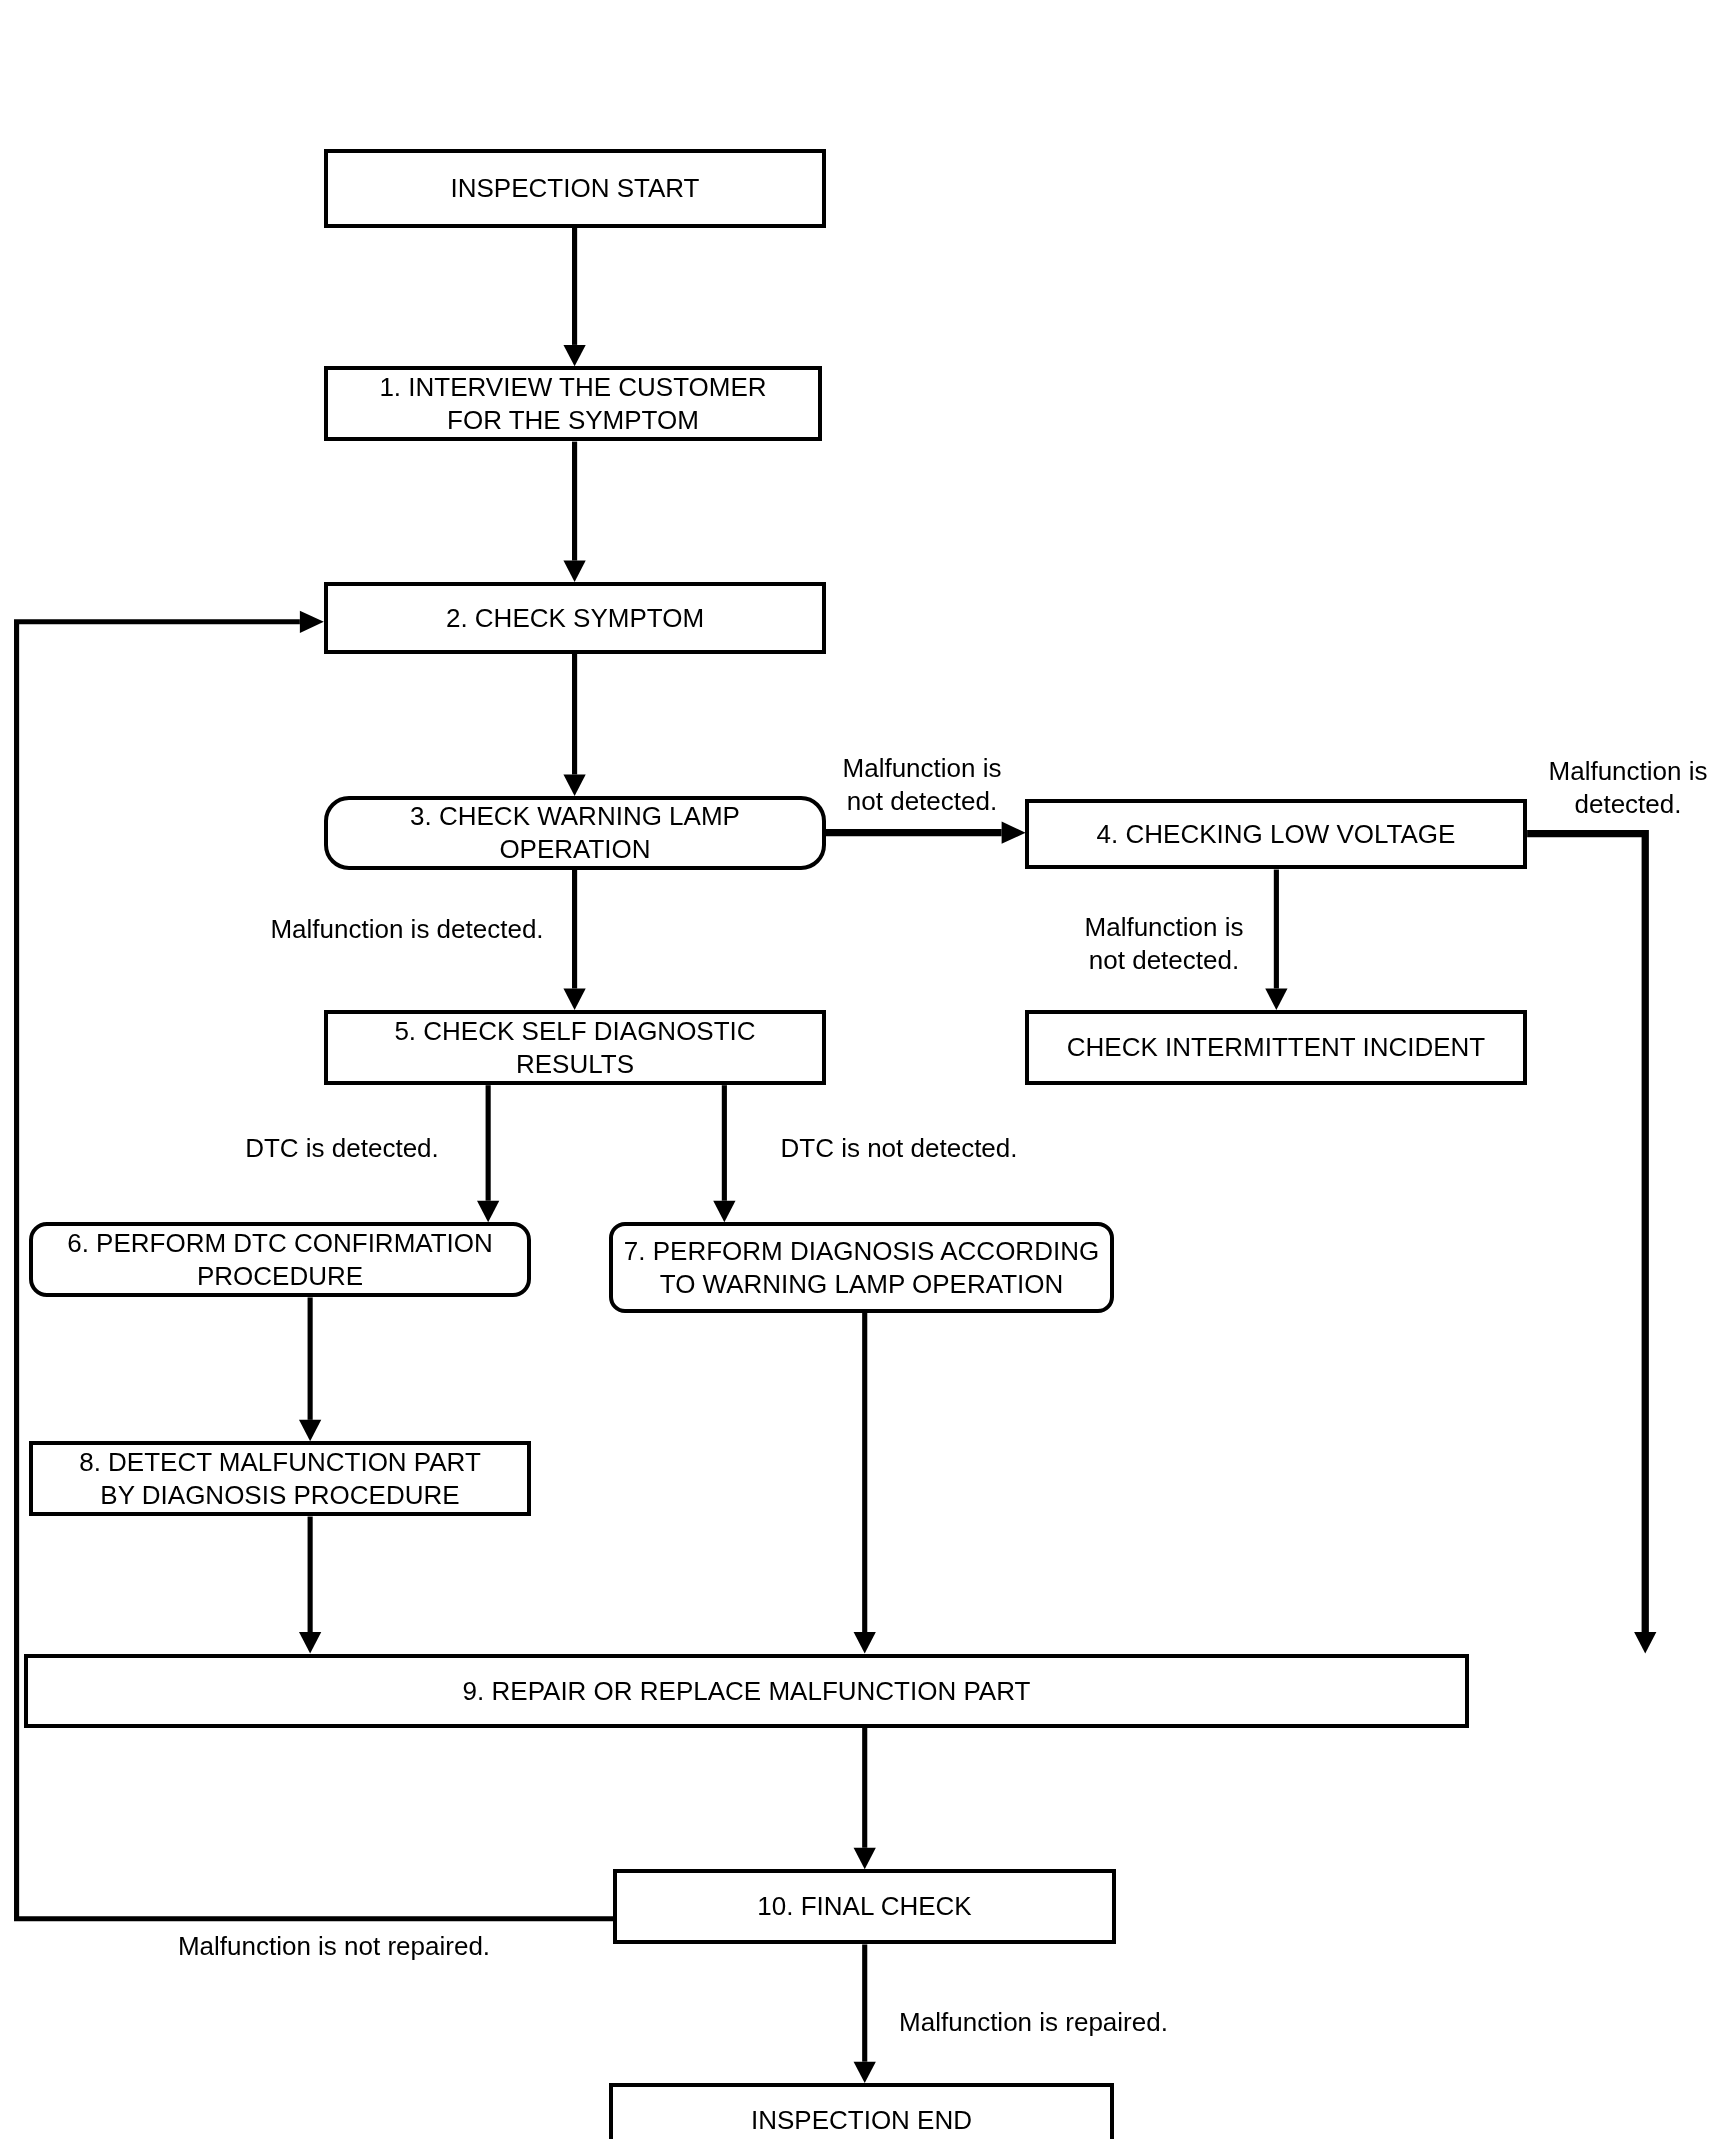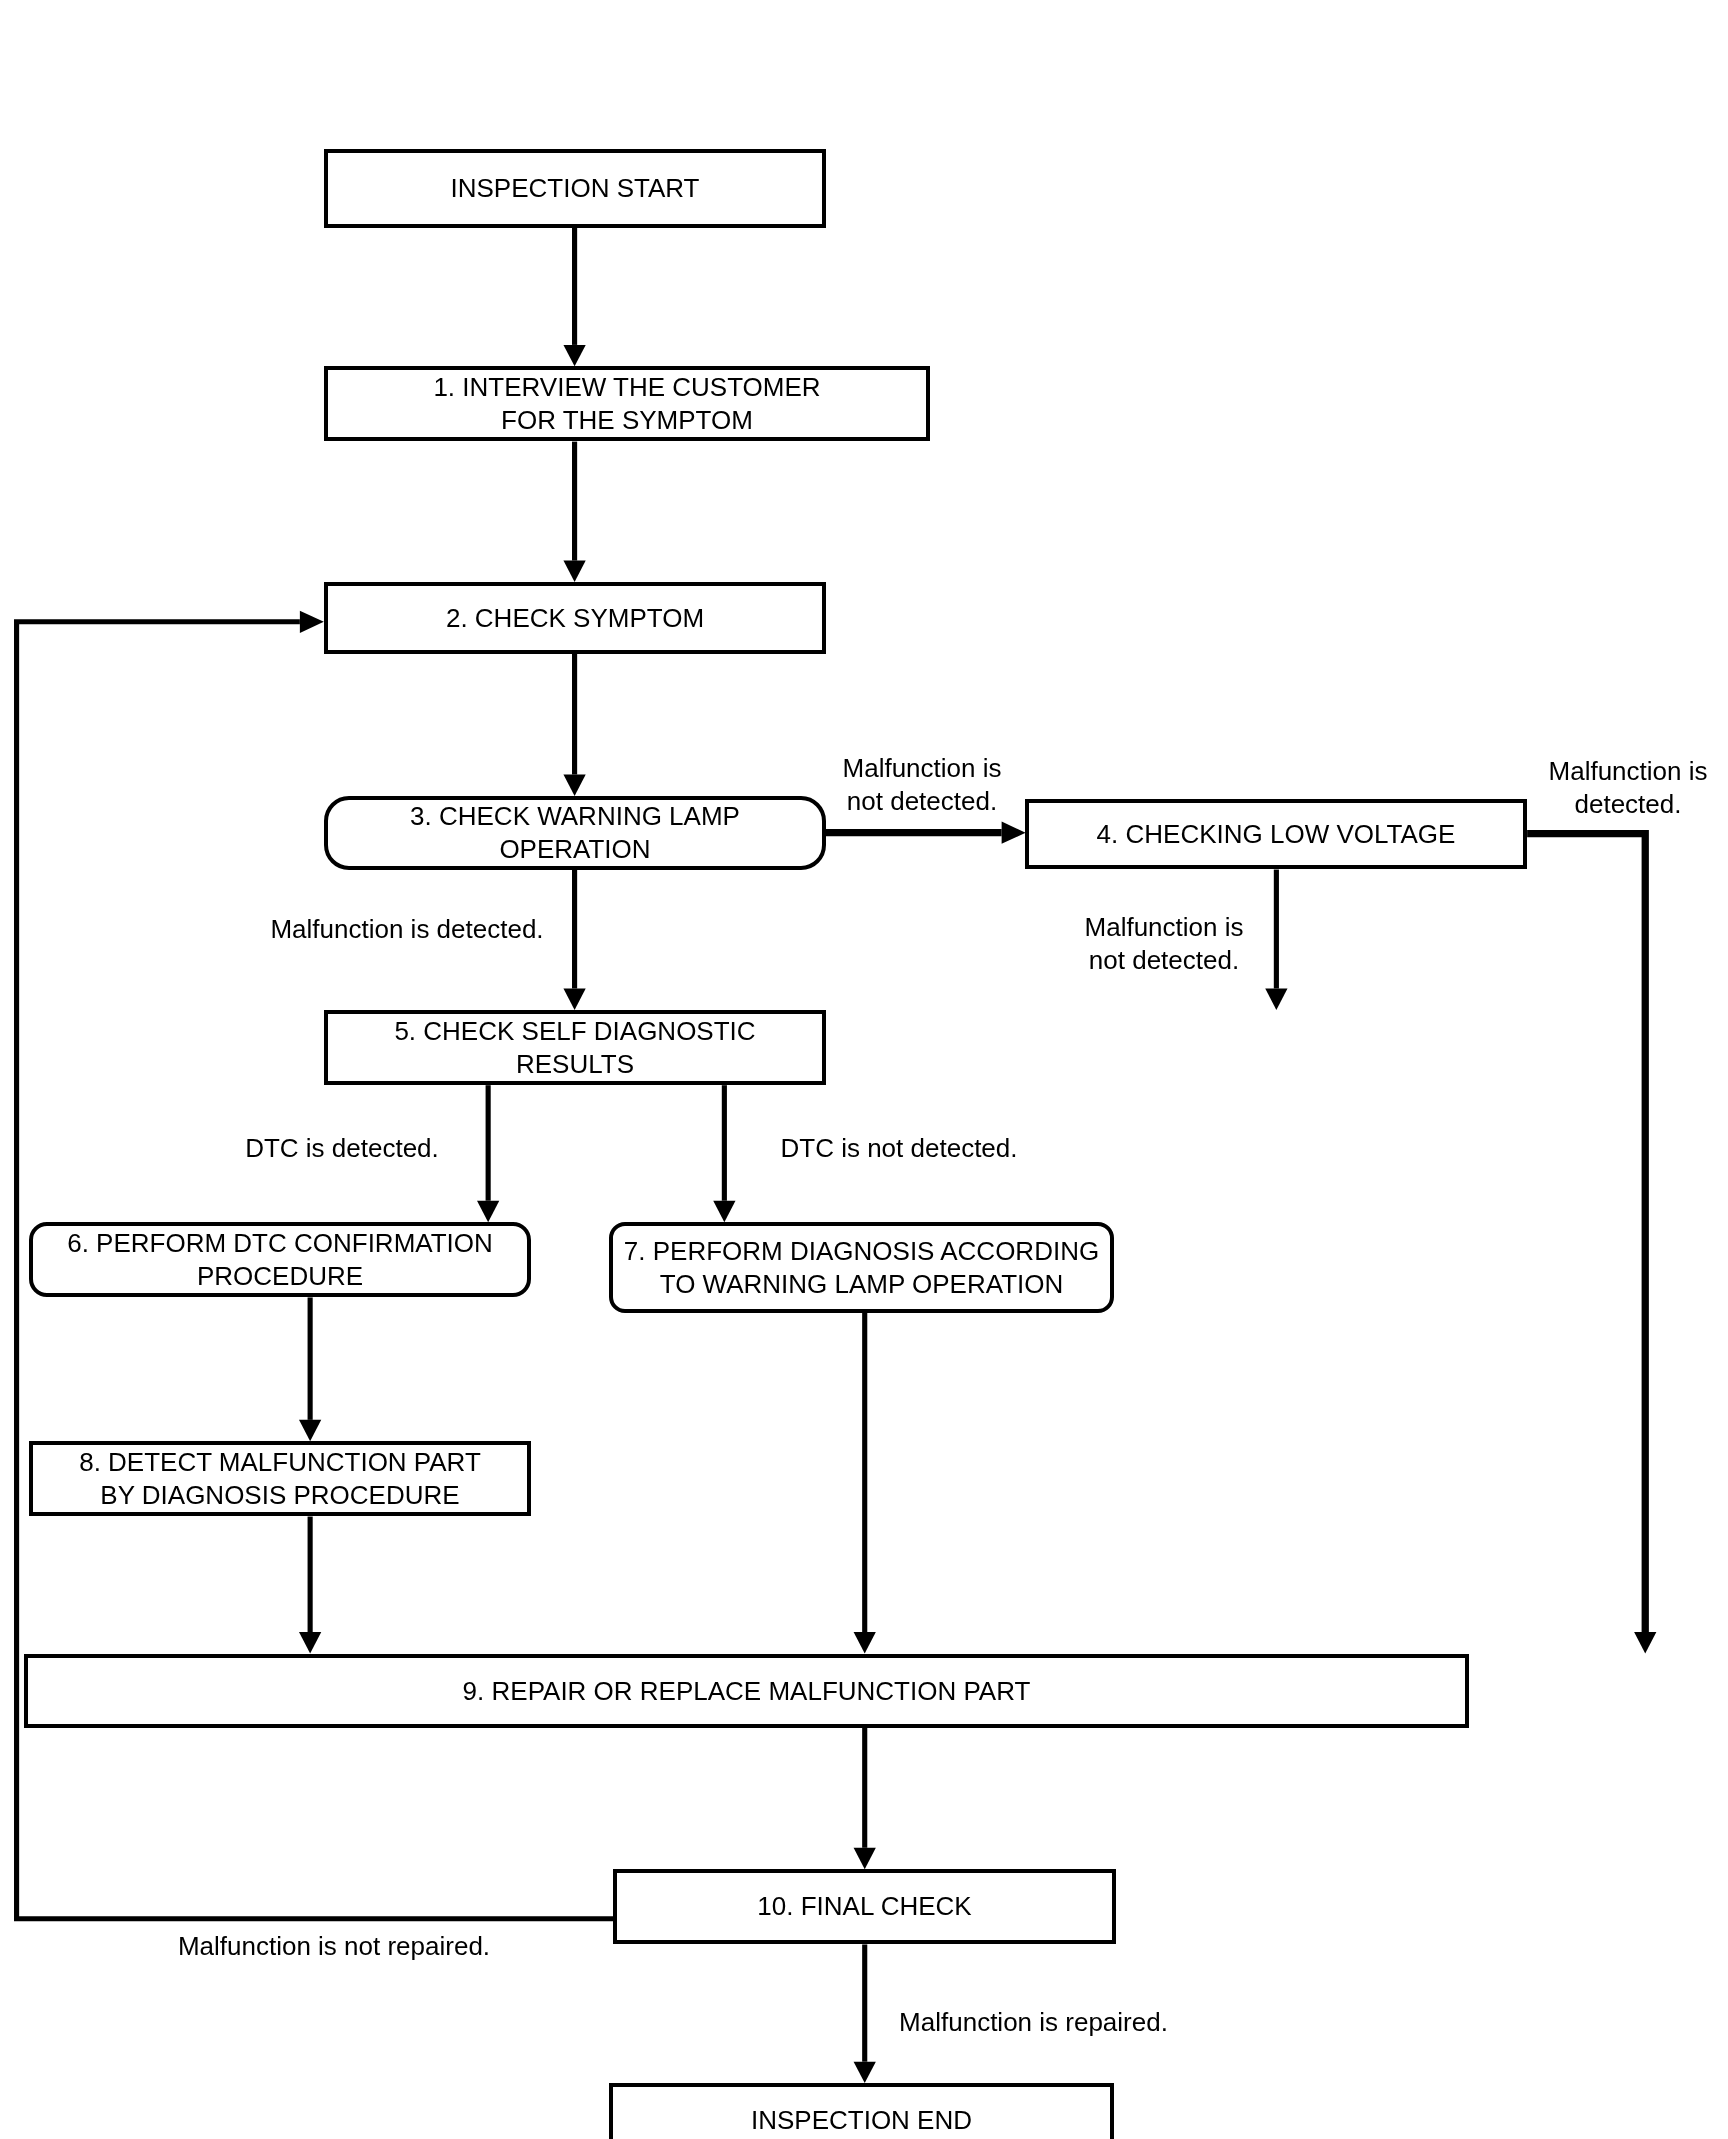--- a/index.html
+++ b/index.html
@@ -50,21 +50,21 @@
   }
   .edge-label {
     position: absolute;
     font-size: 26px;
     line-height: 33px;
     text-align: center;
     white-space: pre-line;
   }
   
   #n-start        { left: 324px;  top: 149px;  width: 502px; height: 79px; }
-  #n-step1        { left: 324px;  top: 366px;  width: 606px; height: 75px; }
+  #n-step1        { left: 324px;  top: 366px;  width: 498px; height: 75px; }
   #n-step2        { left: 324px;  top: 582px; width: 502px; height: 72px; }
   #n-step3        { left: 324px;  top: 796px; width: 502px; height: 74px; border-radius: 25px; }
   #n-step4        { left: 1025px; top: 799px; width: 502px; height: 70px; }
   #n-step5        { left: 324px;  top: 1010px; width: 502px; height: 75px; }
   #n-intermittent { left: 1025px; top: 1010px; width: 502px; height: 75px; }
   #n-step6        { left: 29px;   top: 1222px; width: 502px; height: 75px; border-radius: 18px; }
   #n-step7        { left: 609px; top: 1222px; width: 505px; height: 91px; border-radius: 16px; }
   #n-step8        { left: 29px;   top: 1441px; width: 502px; height: 75px; }
   #n-step9        { left: 24px;   top: 1654px; width: 1445px; height: 74px; }
   #n-step10       { left: 613px; top: 1869px; width: 503px; height: 75px; align-items: center; }
@@ -146,20 +146,23 @@
     <span>3. CHECK WARNING LAMP
 OPERATION</span>
   </div>
   <div class="node" id="n-step4">
     <span>4. CHECKING LOW VOLTAGE</span>
   </div>
   <div class="node" id="n-step5">
     <span>5. CHECK SELF DIAGNOSTIC
 RESULTS</span>
   </div>
+  <div class="node" id="n-intermittent">
+    <span>CHECK INTERMITTENT INCIDENT</span>
+  </div>
   <div class="node" id="n-step6">
     <span>6. PERFORM DTC CONFIRMATION
 PROCEDURE</span>
   </div>
   <div class="node" id="n-step7">
     <span>7. PERFORM DIAGNOSIS ACCORDING
 TO WARNING LAMP OPERATION</span>
   </div>
   <div class="node" id="n-step8">
     <span>8. DETECT MALFUNCTION PART

